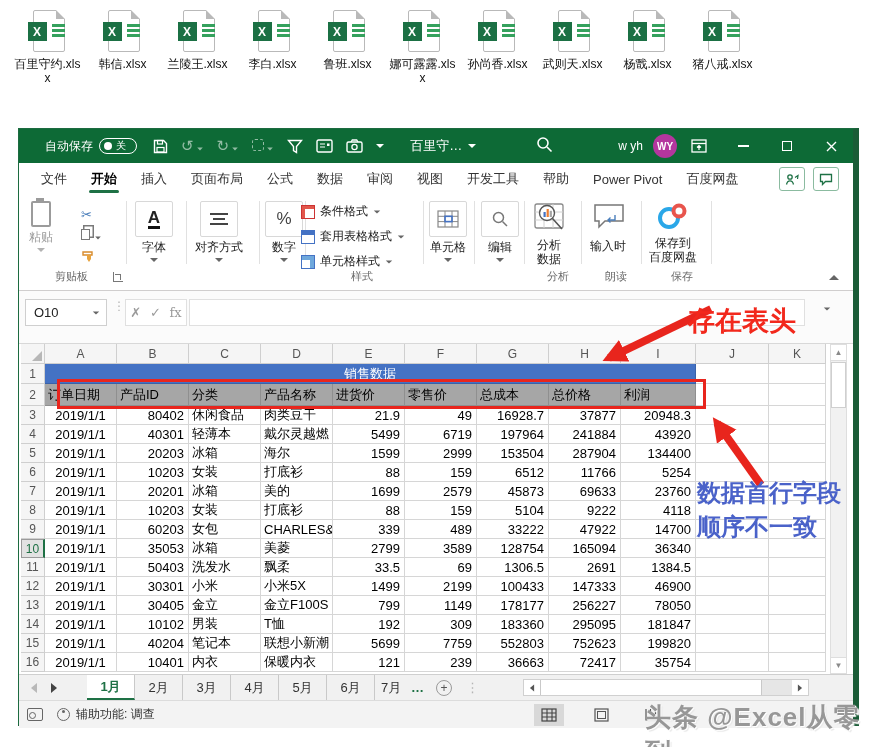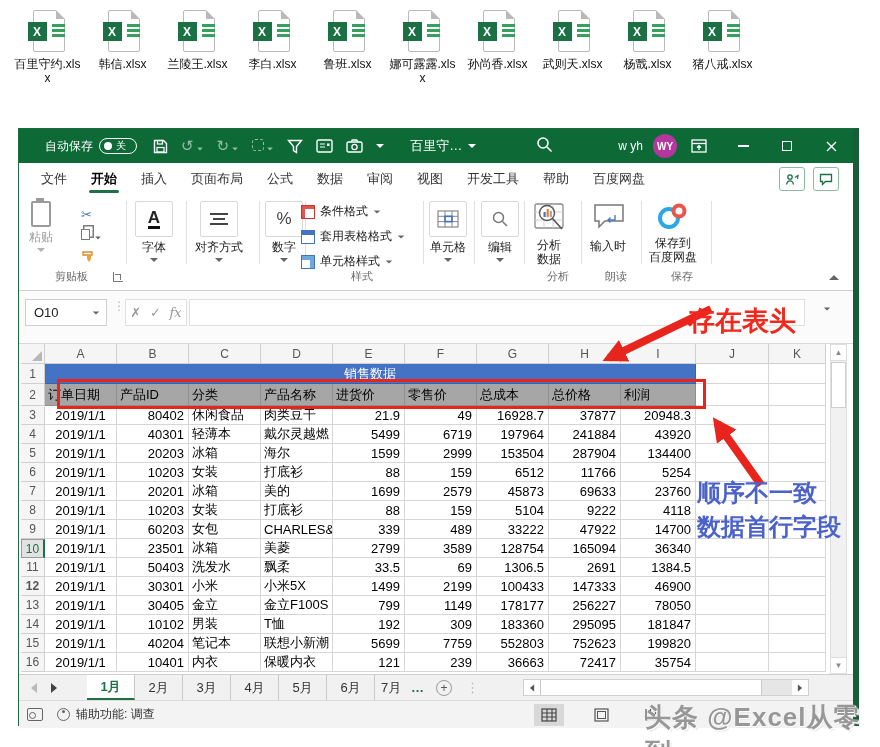--- a/index.html
+++ b/index.html
@@ -350,20 +350,21 @@
         <span class="rtab">文件</span>
         <span class="rtab active">开始</span>
         <span class="rtab">插入</span>
         <span class="rtab">页面布局</span>
         <span class="rtab">公式</span>
         <span class="rtab">数据</span>
         <span class="rtab">审阅</span>
         <span class="rtab">视图</span>
         <span class="rtab">开发工具</span>
         <span class="rtab">帮助</span>
+        <span class="rtab">Power Pivot</span>
         <span class="rtab">百度网盘</span>
       </span>
     <div class="tabrow-right">
       <span class="obtn">
           <svg width="14" height="13" viewBox="0 0 14 13">
             <circle cx="5" cy="4" r="2.2" fill="none" stroke="#1e7145" stroke-width="1.3"></circle>
             <path d="M1.5 11.5c.5-2.5 2-3.7 3.5-3.7s3 1.2 3.5 3.7" fill="none" stroke="#1e7145" stroke-width="1.3"></path>
             <path d="M10 4.5l3-2-0.5 3.5" fill="none" stroke="#1e7145" stroke-width="1.2"></path>
           </svg>
         </span>
@@ -507,21 +508,21 @@
 
   <div class="fxrow">
     <div class="namebox">
       <span>O10</span>
       <span class="caret g" style="transform:scale(.8);"></span>
     </div>
     <div class="fxdots">⋮</div>
     <div class="fxbtns">
       <span>✗</span>
       <span>✓</span>
-      <span style="font-family:'DejaVu Serif',serif;font-style:italic;">fx</span>
+      <span style="font-family:'DejaVu Serif',serif;">fx</span>
     </div>
     <div class="fxin"></div>
     <span class="caret g fxexp" style="transform:scale(.8);"></span>
   </div>
 
   <div class="grid">
     <div class="grow">
       <div class="cell rnum corner" style="height:20px;"></div>
     <div class="cell hcell" style="width: 72px; height: 20px;">A</div>
         <div class="cell hcell" style="width: 72px; height: 20px;">B</div>
@@ -650,21 +651,21 @@
           <div class="cell c-num" style="width: 72px; height: 19px;">489</div>
           <div class="cell c-num" style="width: 72px; height: 19px;">33222</div>
           <div class="cell c-num" style="width: 72px; height: 19px;">47922</div>
           <div class="cell c-num" style="width: 75px; height: 19px;">14700</div>
           <div class="cell " style="width: 73px; height: 19px;"></div>
           <div class="cell " style="width: 57px; height: 19px;"></div>
         </div>
         <div class="grow">
           <div class="cell rnum activeRow" style="width: 24px; height: 19px;">10</div>
           <div class="cell c-date" style="width: 72px; height: 19px;">2019/1/1</div>
-          <div class="cell c-num" style="width: 72px; height: 19px;">23501</div>
+          <div class="cell c-num" style="width: 72px; height: 19px;">35053</div>
           <div class="cell c-text" style="width: 72px; height: 19px;">冰箱</div>
           <div class="cell c-text" style="width: 72px; height: 19px;">美菱</div>
           <div class="cell c-num" style="width: 72px; height: 19px;">2799</div>
           <div class="cell c-num" style="width: 72px; height: 19px;">3589</div>
           <div class="cell c-num" style="width: 72px; height: 19px;">128754</div>
           <div class="cell c-num" style="width: 72px; height: 19px;">165094</div>
           <div class="cell c-num" style="width: 75px; height: 19px;">36340</div>
           <div class="cell " style="width: 73px; height: 19px;"></div>
           <div class="cell " style="width: 57px; height: 19px;"></div>
         </div>
@@ -676,21 +677,21 @@
           <div class="cell c-text" style="width: 72px; height: 19px;">飘柔</div>
           <div class="cell c-num" style="width: 72px; height: 19px;">33.5</div>
           <div class="cell c-num" style="width: 72px; height: 19px;">69</div>
           <div class="cell c-num" style="width: 72px; height: 19px;">1306.5</div>
           <div class="cell c-num" style="width: 72px; height: 19px;">2691</div>
           <div class="cell c-num" style="width: 75px; height: 19px;">1384.5</div>
           <div class="cell " style="width: 73px; height: 19px;"></div>
           <div class="cell " style="width: 57px; height: 19px;"></div>
         </div>
         <div class="grow">
-          <div class="cell rnum" style="width: 24px; height: 19px; font-weight: bold;">12</div>
+          <div class="cell rnum" style="width: 24px; height: 19px;">12</div>
           <div class="cell c-date" style="width: 72px; height: 19px;">2019/1/1</div>
           <div class="cell c-num" style="width: 72px; height: 19px;">30301</div>
           <div class="cell c-text" style="width: 72px; height: 19px;">小米</div>
           <div class="cell c-text" style="width: 72px; height: 19px;">小米5X</div>
           <div class="cell c-num" style="width: 72px; height: 19px;">1499</div>
           <div class="cell c-num" style="width: 72px; height: 19px;">2199</div>
           <div class="cell c-num" style="width: 72px; height: 19px;">100433</div>
           <div class="cell c-num" style="width: 72px; height: 19px;">147333</div>
           <div class="cell c-num" style="width: 75px; height: 19px;">46900</div>
           <div class="cell " style="width: 73px; height: 19px;"></div>
@@ -824,18 +825,18 @@
     <defs>
       <marker id="ah" markerWidth="4" markerHeight="4" refX="2.1" refY="1.5" orient="auto">
         <path d="M0,0 L3,1.5 L0,3 z" fill="#e8251d"></path>
       </marker>
     </defs>
     <line x1="703" y1="305" x2="601" y2="354" stroke="#e8251d" stroke-width="8" marker-end="url(#ah)"></line>
     <line x1="753" y1="481" x2="709" y2="419" stroke="#e8251d" stroke-width="8" marker-end="url(#ah)"></line>
   </svg>
   <div class="note-red">存在表头</div>
   <div class="note-blue">
+    <div>数据首行字段</div>
     <div>顺序不一致</div>
-    <div>数据首行字段</div>
   </div>
 </div>
 
 <div class="watermark">头条 @Excel从零到一</div>
 
 </body></html>

